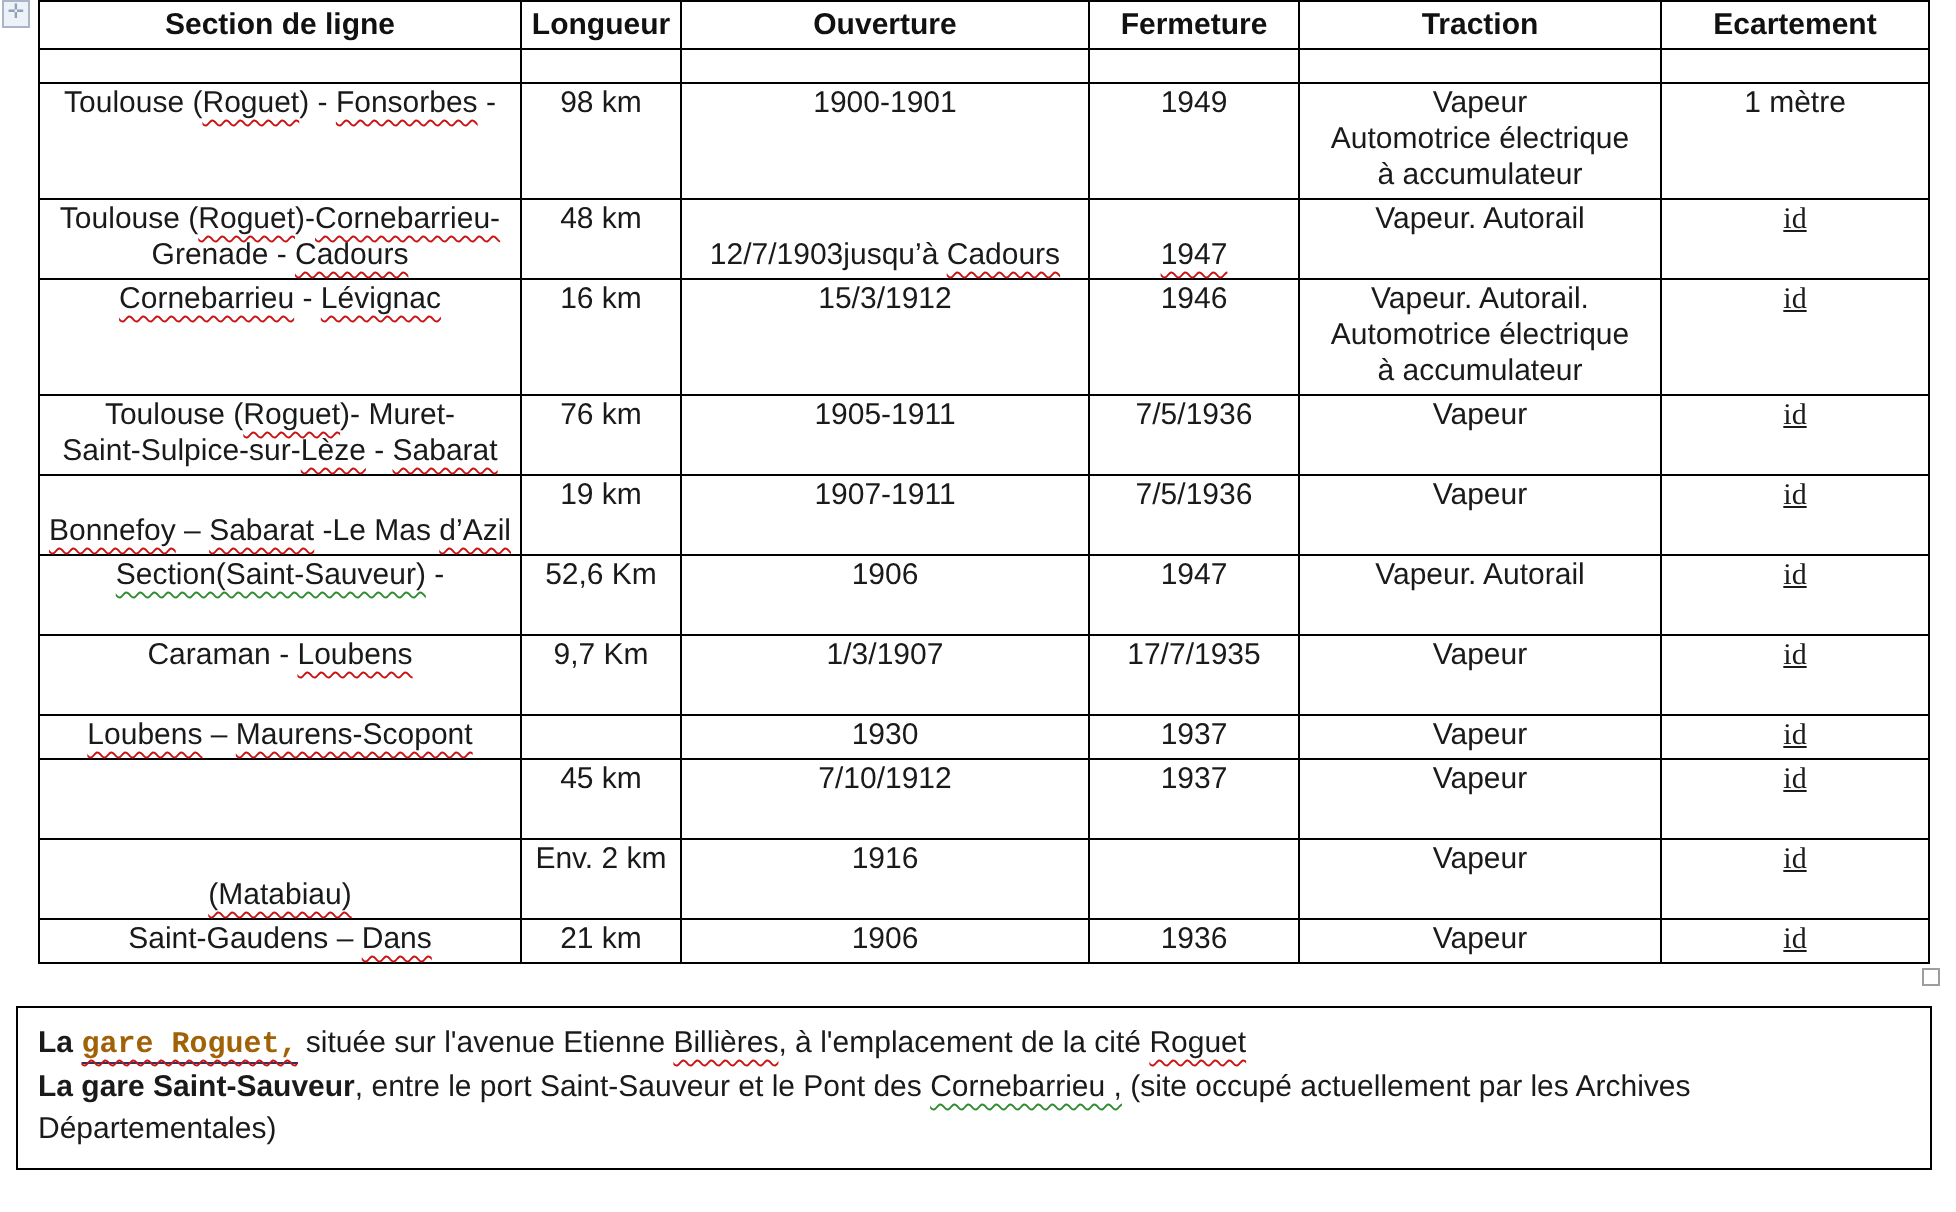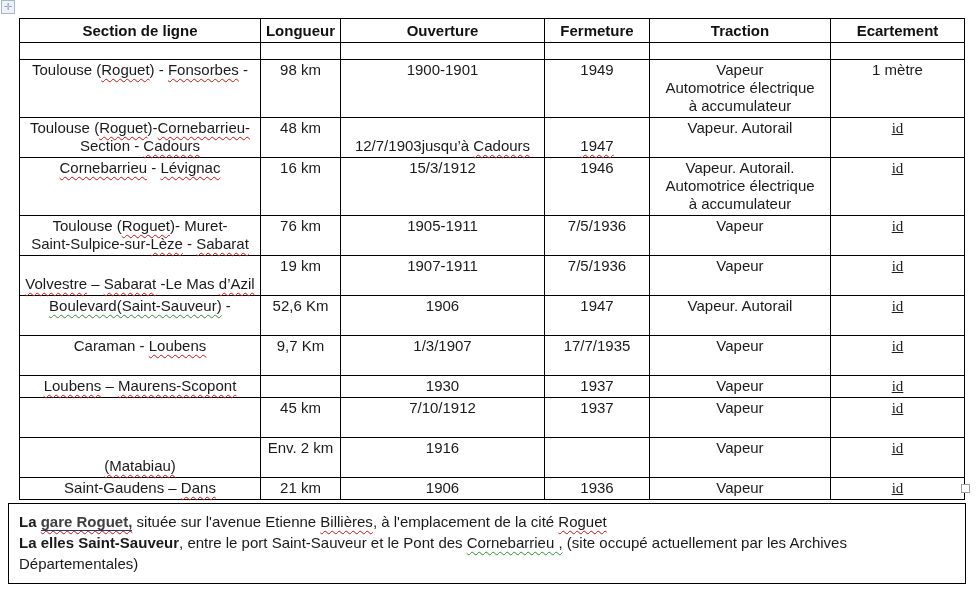--- a/index.html
+++ b/index.html
@@ -11,21 +11,21 @@
   .move-handle{
     position:absolute;left:1px;top:0;width:12px;height:12px;
     border:1px solid #a9b6c9;background:#eef2f8;color:#8fa0b8;
     font-size:10px;line-height:11px;text-align:center;cursor:move;
   }
   .resize-handle{
     position:absolute;left:961px;top:484px;width:7px;height:7px;
     border:1px solid #9e9e9e;background:#ffffff;
   }
   table.rail{
-    position:absolute;left:19px;top:18px;width:945px;
+    position:absolute;left:19px;top:0;width:945px;
     border-collapse:collapse;table-layout:fixed;
   }
   table.rail th,table.rail td{border:1px solid #000;}
   table.rail th{
     font-size:15px;font-weight:bold;padding:3px 4px;height:17px;
     text-align:center;color:#111;
   }
   tr.spacer td{height:13px;padding:0;}
   table.rail td{
     font-size:15px;vertical-align:top;text-align:center;
@@ -42,21 +42,21 @@
     text-decoration-line:underline;text-decoration-style:wavy;
     text-decoration-color:#cc1111;text-decoration-thickness:1px;
     text-underline-offset:3px;text-decoration-skip-ink:none;
   }
   .sq-green{
     text-decoration-line:underline;text-decoration-style:wavy;
     text-decoration-color:#2e8b2e;text-decoration-thickness:1px;
     text-underline-offset:3px;text-decoration-skip-ink:none;
   }
   .b{font-weight:bold;}
-  .lnk{color:#404040;border-bottom:1.5px solid #1f3864;cursor:pointer;}
+  .lnk{color:#a16207;border-bottom:1.5px solid #1f3864;cursor:pointer;font-family:Liberation Mono, monospace;}
   .notes{
     position:absolute;left:8px;top:503px;width:936px;
     border:1px solid #000;padding:7px 10px 9px;
     font-size:15px;line-height:21px;color:#1a1a1a;
   }
 </style>
 </head>
 <body>
 
 <div class="move-handle">✛</div>
@@ -108,21 +108,21 @@
           <div class="ln"><span>Automotrice électrique</span></div>
           <div class="ln"><span>à accumulateur</span></div>
         </td>
         <td>
           <div class="ln"><span>1 mètre</span></div>
         </td>
       </tr>
       <tr>
         <td>
           <div class="ln"><span>Toulouse (</span><span class="sq-red">Roguet</span><span>)-</span><span class="sq-red">Cornebarrieu-</span></div>
-          <div class="ln"><span>Section - </span><span class="sq-red">Cadours</span></div>
+          <div class="ln"><span>Grenade - </span><span class="sq-red">Cadours</span></div>
         </td>
         <td>
           <div class="ln"><span>48 km</span></div>
         </td>
         <td>
           <div class="ln"><span class="lnk"></span></div>
           <div class="ln"><span>12/7/1903jusqu’à </span><span class="sq-red">Cadours</span></div>
         </td>
         <td>
           <div class="ln"><span class="lnk"></span></div>
@@ -175,41 +175,41 @@
         <td>
           <div class="ln"><span>Vapeur</span></div>
         </td>
         <td class="eid">
           <div class="ln"><span>id</span></div>
         </td>
       </tr>
       <tr>
         <td>
           <div class="ln"><span class="lnk"></span></div>
-          <div class="ln"><span class="sq-red">Volvestre</span><span> – </span><span class="sq-red">Sabarat</span><span> -Le Mas </span><span class="sq-red">d’Azil</span></div>
+          <div class="ln"><span class="sq-red">Bonnefoy</span><span> – </span><span class="sq-red">Sabarat</span><span> -Le Mas </span><span class="sq-red">d’Azil</span></div>
         </td>
         <td>
           <div class="ln"><span>19 km</span></div>
         </td>
         <td>
           <div class="ln"><span>1907-1911</span></div>
         </td>
         <td>
           <div class="ln"><span>7/5/1936</span></div>
         </td>
         <td>
           <div class="ln"><span>Vapeur</span></div>
         </td>
         <td class="eid">
           <div class="ln"><span>id</span></div>
         </td>
       </tr>
       <tr>
         <td>
-          <div class="ln"><span class="sq-green">Boulevard(Saint-Sauveur)</span><span> -</span></div>
+          <div class="ln"><span class="sq-green">Section(Saint-Sauveur)</span><span> -</span></div>
           <div class="ln"><span class="lnk"></span></div>
         </td>
         <td>
           <div class="ln"><span>52,6 Km</span></div>
         </td>
         <td>
           <div class="ln"><span>1906</span></div>
         </td>
         <td>
           <div class="ln"><span>1947</span></div>
@@ -324,14 +324,14 @@
           <div class="ln"><span>id</span></div>
         </td>
       </tr>
     </tbody>
 </table>
 
 <div class="resize-handle"></div>
 
 <div class="notes">
     <div><span class="b">La </span><span class="b sq-red lnk">gare Roguet,</span><span> située sur l'avenue Etienne </span><span class="sq-red">Billières</span><span>, à l'emplacement de la cité </span><span class="sq-red">Roguet</span></div>
-    <div><span class="b">La elles Saint-Sauveur</span><span>,  entre le port Saint-Sauveur et le Pont des </span><span class="sq-green">Cornebarrieu ,</span><span> (site occupé actuellement par les Archives Départementales)</span></div>
+    <div><span class="b">La gare Saint-Sauveur</span><span>,  entre le port Saint-Sauveur et le Pont des </span><span class="sq-green">Cornebarrieu ,</span><span> (site occupé actuellement par les Archives Départementales)</span></div>
   </div>
 
 </body></html>

